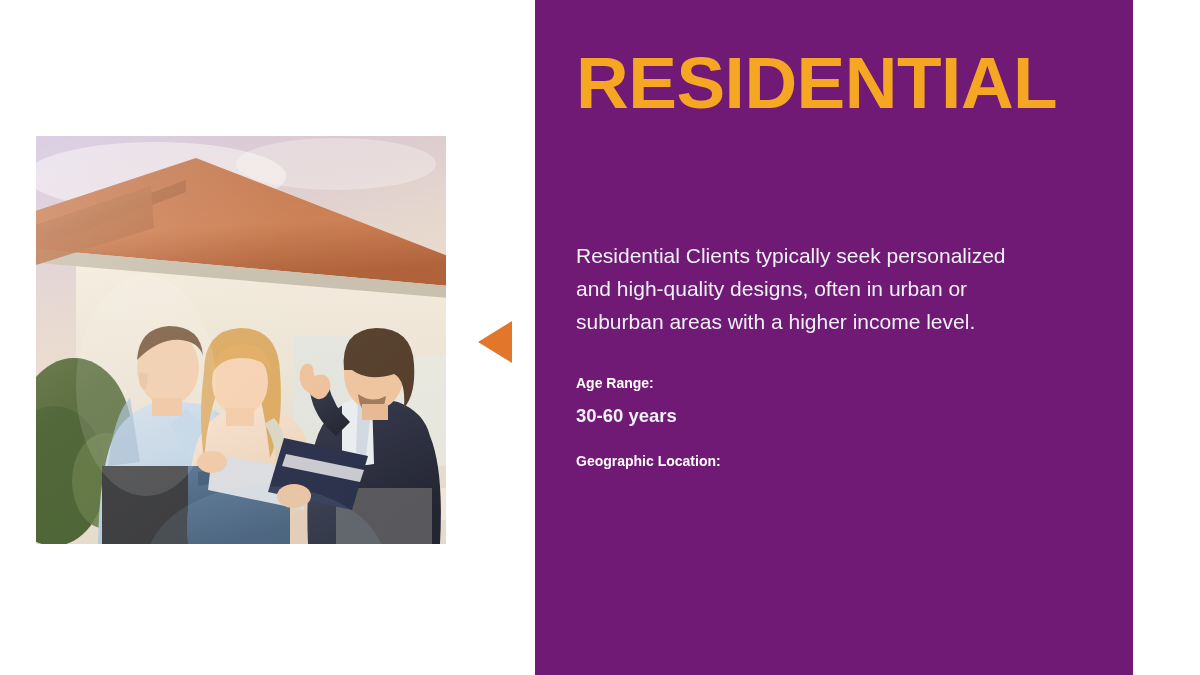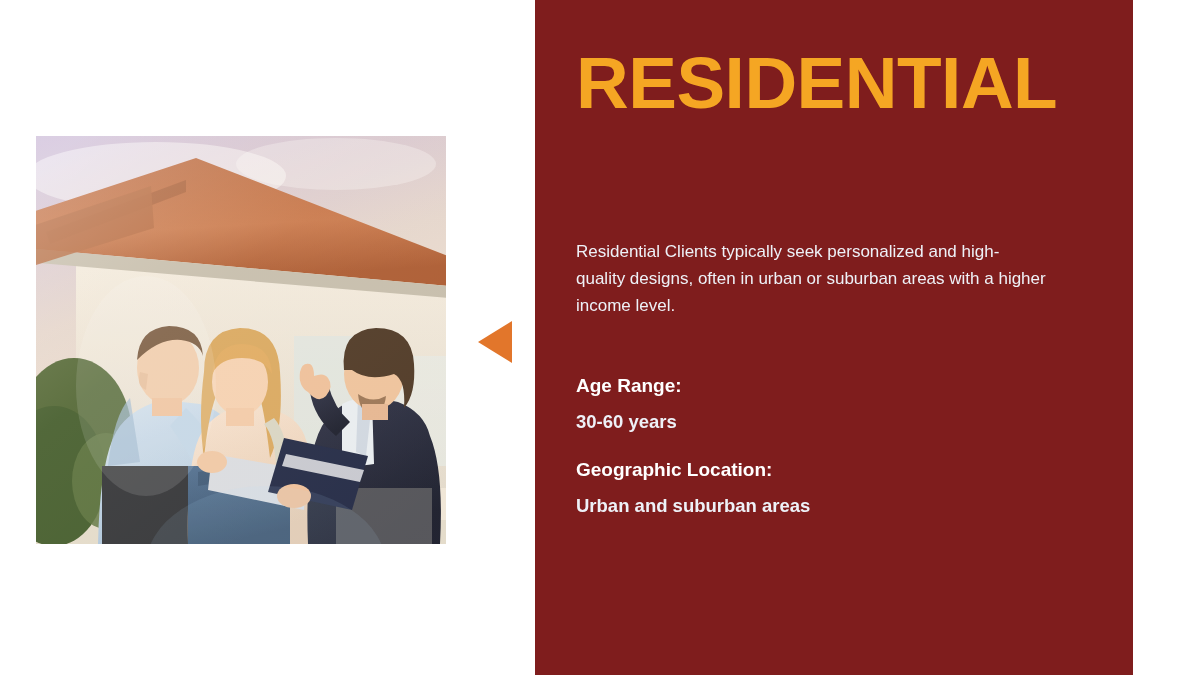--- a/index.html
+++ b/index.html
@@ -48,21 +48,21 @@
     border-right: 34px solid #e2762b;
   }
 
   
   .panel {
     position: absolute;
     left: 535px;
     top: 0;
     width: 598px;
     height: 675px;
-    background: #7f1d1d;
+    background: #701a75;
     box-sizing: border-box;
     padding: 0;
   }
 
   .panel-inner {
     position: absolute;
     left: 41px;
     top: 0;
     right: 30px;
     bottom: 0;
@@ -82,41 +82,41 @@
     letter-spacing: -0.5px;
   }
 
   .description {
     position: absolute;
     left: 0;
     top: 239px;
     width: 470px;
     margin: 0;
     color: #eef1f7;
-    font-size: 17px;
+    font-size: 21px;
     font-weight: 400;
     line-height: 1.58;
   }
 
   .fields {
     position: absolute;
     left: 0;
     top: 375px;
     width: 520px;
   }
   .field {
     margin: 0 0 26px 0;
   }
   .field:last-child {
     margin-bottom: 0;
   }
   .field-label {
     display: block;
     color: #ffffff;
-    font-size: 19px;
+    font-size: 14px;
     font-weight: bold;
     line-height: 1.2;
     margin-bottom: 13px;
   }
   .field-value {
     display: block;
     color: #eef1f7;
     font-size: 18.5px;
     font-weight: 700;
     line-height: 1.2;
@@ -257,20 +257,19 @@
         <div class="field">
           <span class="field-label">Age Range:</span>
           <span class="field-value">30-60 years</span>
         </div>
 
         <div class="field">
         </div>
 
         <div class="field">
           <span class="field-label">Geographic Location:</span>
-          <span class="field-value">Urban and suburban areas</span>
         </div>
 
       </div>
     </div>
   </div>
 
 </div>
 
 </body></html>

